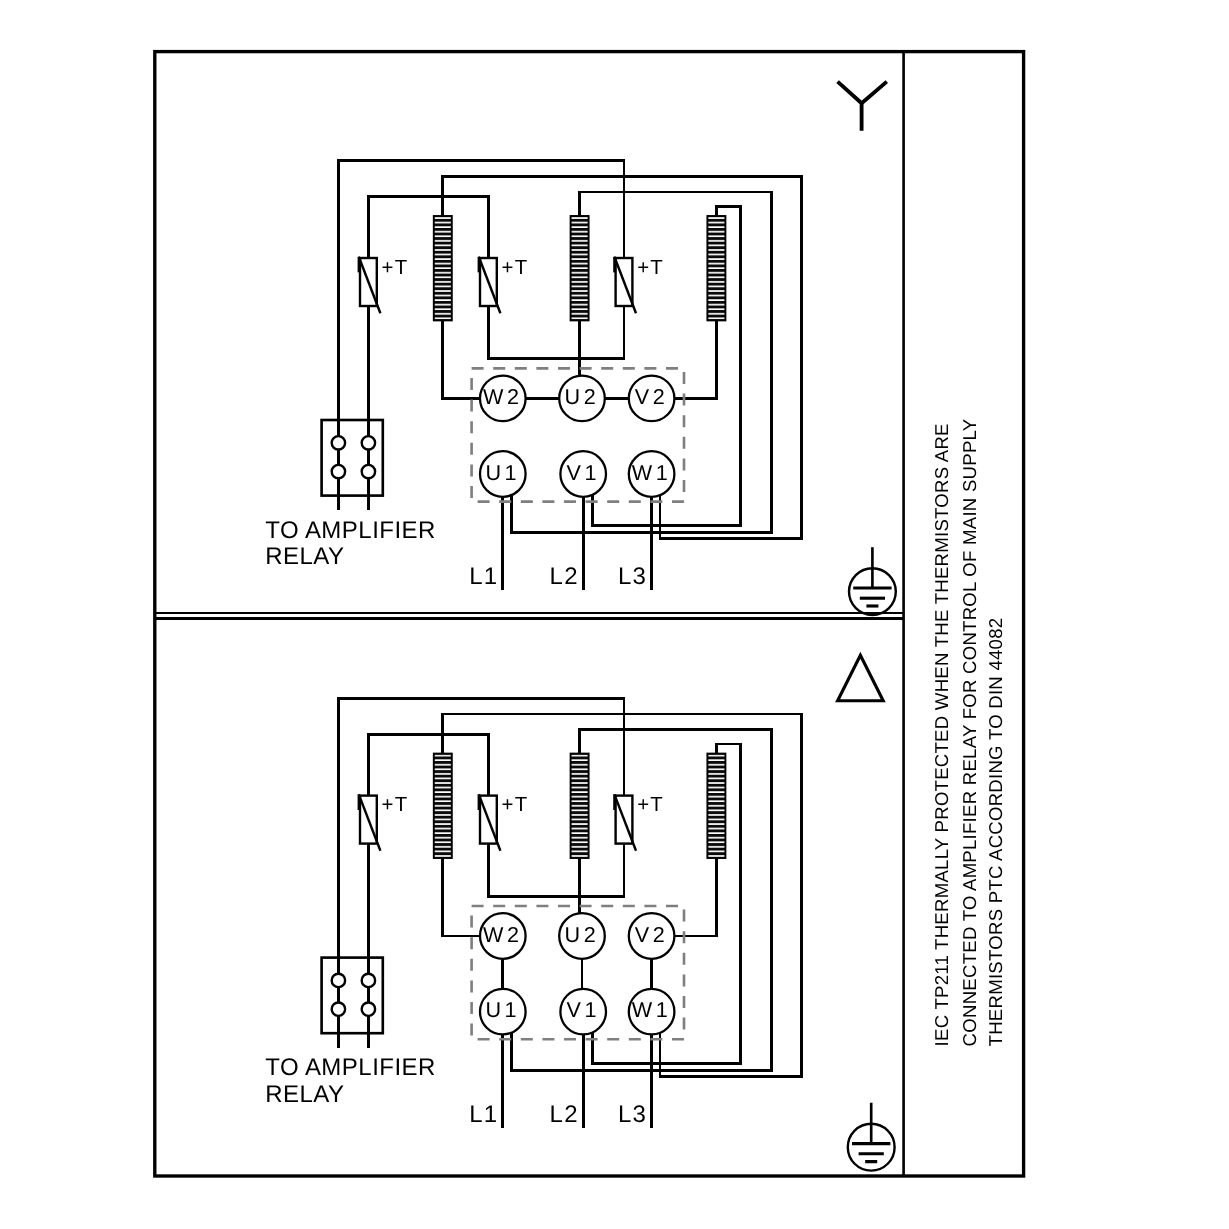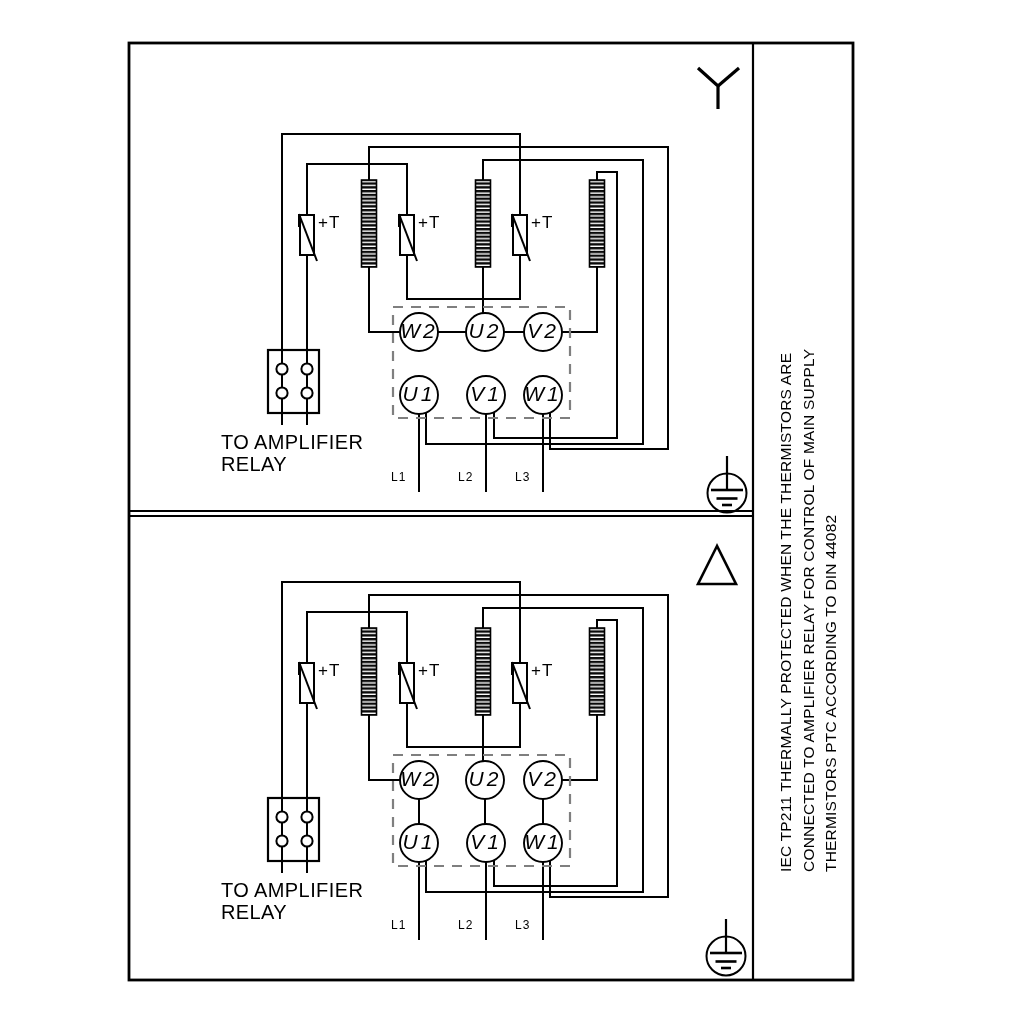--- a/index.html
+++ b/index.html
@@ -1,22 +1,22 @@
 <!DOCTYPE html>
 <html><head>
 <meta charset="utf-8">
 <style>
   html,body{margin:0;padding:0;width:1024px;height:1024px;background:#ffffff;overflow:hidden;}
   body{font-family:"Liberation Sans", sans-serif;color:#000;}
   .stage{position:absolute;left:0;top:0;width:1024px;height:1024px;}
   svg{position:absolute;left:0;top:0;}
   .lbl{position:absolute;white-space:nowrap;}
-  .terminal-label{font-size:21px;letter-spacing:3px;transform:translate(-50%,-54%);font-style:italic;}
+  .terminal-label{font-size:18px;letter-spacing:3px;transform:translate(-50%,-54%);}
   .pt-label{font-size:17px;letter-spacing:1px;}
-  .supply-label{font-size:12px;letter-spacing:1px;}
+  .supply-label{font-size:20px;letter-spacing:1px;}
   .relay-caption{font-size:20px;letter-spacing:0.4px;}
   .side-note{position:absolute;left:775px;top:872px;width:505px;
              transform:rotate(-90deg);transform-origin:0 0;
              font-size:15.5px;line-height:22.5px;letter-spacing:0.2px;}
   .side-note div{white-space:nowrap;}
 </style>
 </head>
 <body>
 
 <div class="stage">

